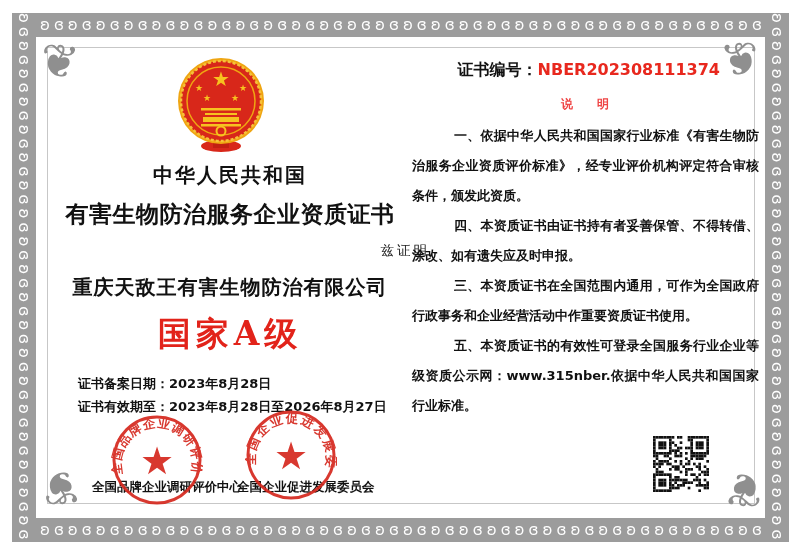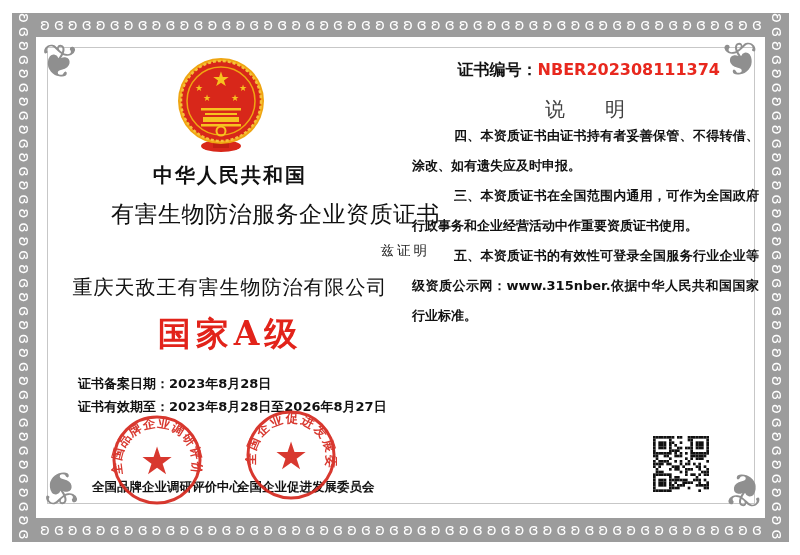--- a/index.html
+++ b/index.html
@@ -22,46 +22,46 @@
               font-family:"DejaVu Sans",sans-serif;}
   .orn-tl{left:40px;top:38px;transform:rotate(8deg);}
   .orn-tr{right:40px;top:36px;transform:scaleX(-1) rotate(8deg);}
   .orn-bl{left:42px;bottom:44px;transform:scaleY(-1) rotate(8deg);}
   .orn-br{right:36px;bottom:42px;transform:scale(-1,-1) rotate(8deg);}
 
   
   .emblem{position:absolute;left:177px;top:56px;}
   .title1{position:absolute;left:30px;top:162px;width:400px;text-align:center;
           font-size:20px;font-weight:bold;color:#111;letter-spacing:2px;}
-  .title2{position:absolute;left:20px;top:199px;width:420px;text-align:right;
-          font-size:23px;font-weight:normal;color:#111;letter-spacing:0.5px;}
+  .title2{position:absolute;left:20px;top:199px;width:420px;text-align:center;
+          font-size:23px;font-weight:bold;color:#111;letter-spacing:0.5px;}
   .certify{position:absolute;left:30px;top:242px;width:400px;text-align:right;
            font-size:13.5px;font-weight:normal;color:#222;letter-spacing:3px;}
   .company{position:absolute;left:20px;top:274px;width:420px;text-align:center;
-           font-size:20px;font-weight:normal;color:#111;letter-spacing:1px;}
+           font-size:20px;font-weight:bold;color:#111;letter-spacing:1px;}
   .grade{position:absolute;left:20px;top:312px;width:420px;text-align:center;
          font-family:"DejaVu Serif","Liberation Serif",serif;
          font-size:33px;font-weight:bold;color:#e2231a;letter-spacing:5px;}
   .dates{position:absolute;left:78px;top:373px;font-size:13px;font-weight:bold;color:#111;line-height:22px;}
   .dates div{margin-bottom:1px;}
 
   
   .seal-caption{position:absolute;font-size:12.5px;font-weight:bold;color:#111;white-space:nowrap;}
   .cap-left{left:92px;top:479px;}
   .cap-right{left:237px;top:479px;}
   .seal{position:absolute;opacity:0.92;}
   .seal-left{left:111px;top:414px;}
   .seal-right{left:245px;top:409px;}
 
   
   .cert-no{position:absolute;left:412px;top:60px;width:308px;text-align:right;
            font-size:16px;font-weight:bold;color:#111;white-space:nowrap;}
   .cert-no .num{color:#e8281e;}
   .notes-heading{position:absolute;left:412px;top:96px;width:346px;text-align:center;
-                 font-size:20px;font-weight:normal;color:#404040;}
+                 font-size:12px;font-weight:bold;color:#ef4444;}
   .notes{position:absolute;left:412px;top:121px;width:347px;
          font-size:13px;font-weight:bold;color:#111;text-align:justify;}
   .notes p{margin:0;line-height:30px;text-indent:42px;}
 
   .qr{position:absolute;left:653px;top:436px;width:56px;height:56px;}
 </style>
 </head>
 <body>
 
 <div class="page">
@@ -130,20 +130,21 @@
       </text>
       <text x="46" y="60" text-anchor="middle" font-size="38" fill="#d5281e">★</text>
     </svg>
   </div>
 
   <div class="cert-no">
     <span>证书编号：</span><span class="num">NBER202308111374</span>
   </div>
   <div class="notes-heading">说　　明</div>
   <div class="notes">
+    <p>一、依据中华人民共和国国家行业标准《有害生物防治服务企业资质评价标准》，经专业评价机构评定符合审核条件，颁发此资质。</p>
     <p>四、本资质证书由证书持有者妥善保管、不得转借、涂改、如有遗失应及时申报。</p>
     <p>三、本资质证书在全国范围内通用，可作为全国政府行政事务和企业经营活动中作重要资质证书使用。</p>
     <p>五、本资质证书的有效性可登录全国服务行业企业等级资质公示网：www.315nber.依据中华人民共和国国家行业标准。</p>
   </div>
 
   <div class="qr" id="qr"><svg width="56" height="56">
         <rect width="56" height="56" fill="#fff"></rect>
         <rect x="0.00" y="0.00" width="2.67" height="2.67" fill="#111"></rect>
         <rect x="2.67" y="0.00" width="2.67" height="2.67" fill="#111"></rect>
         <rect x="5.33" y="0.00" width="2.67" height="2.67" fill="#111"></rect>

